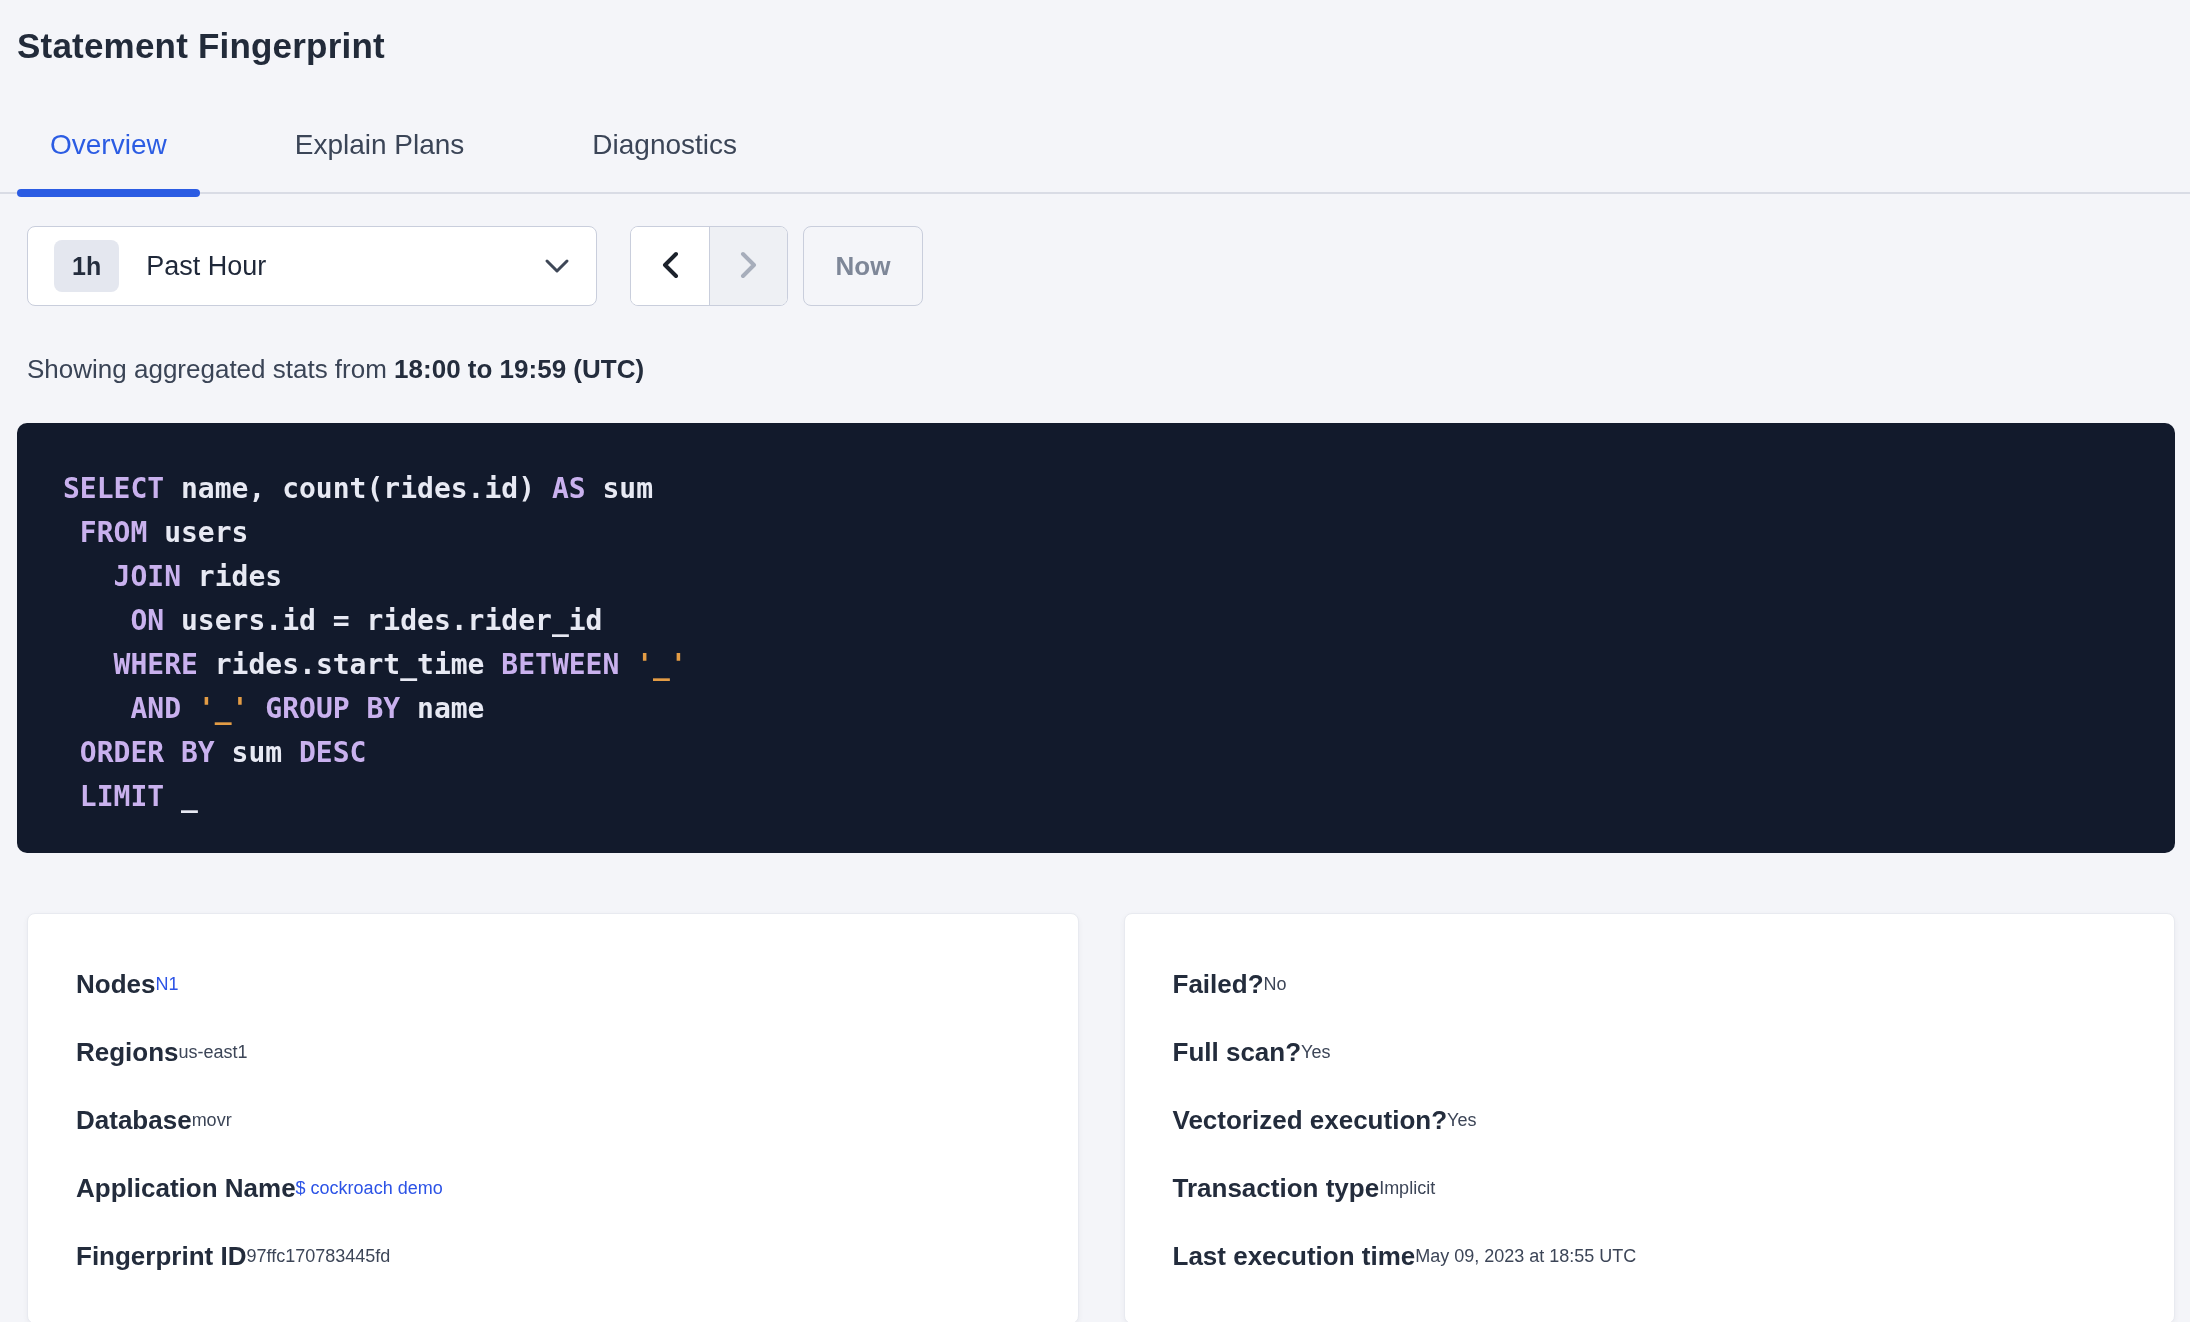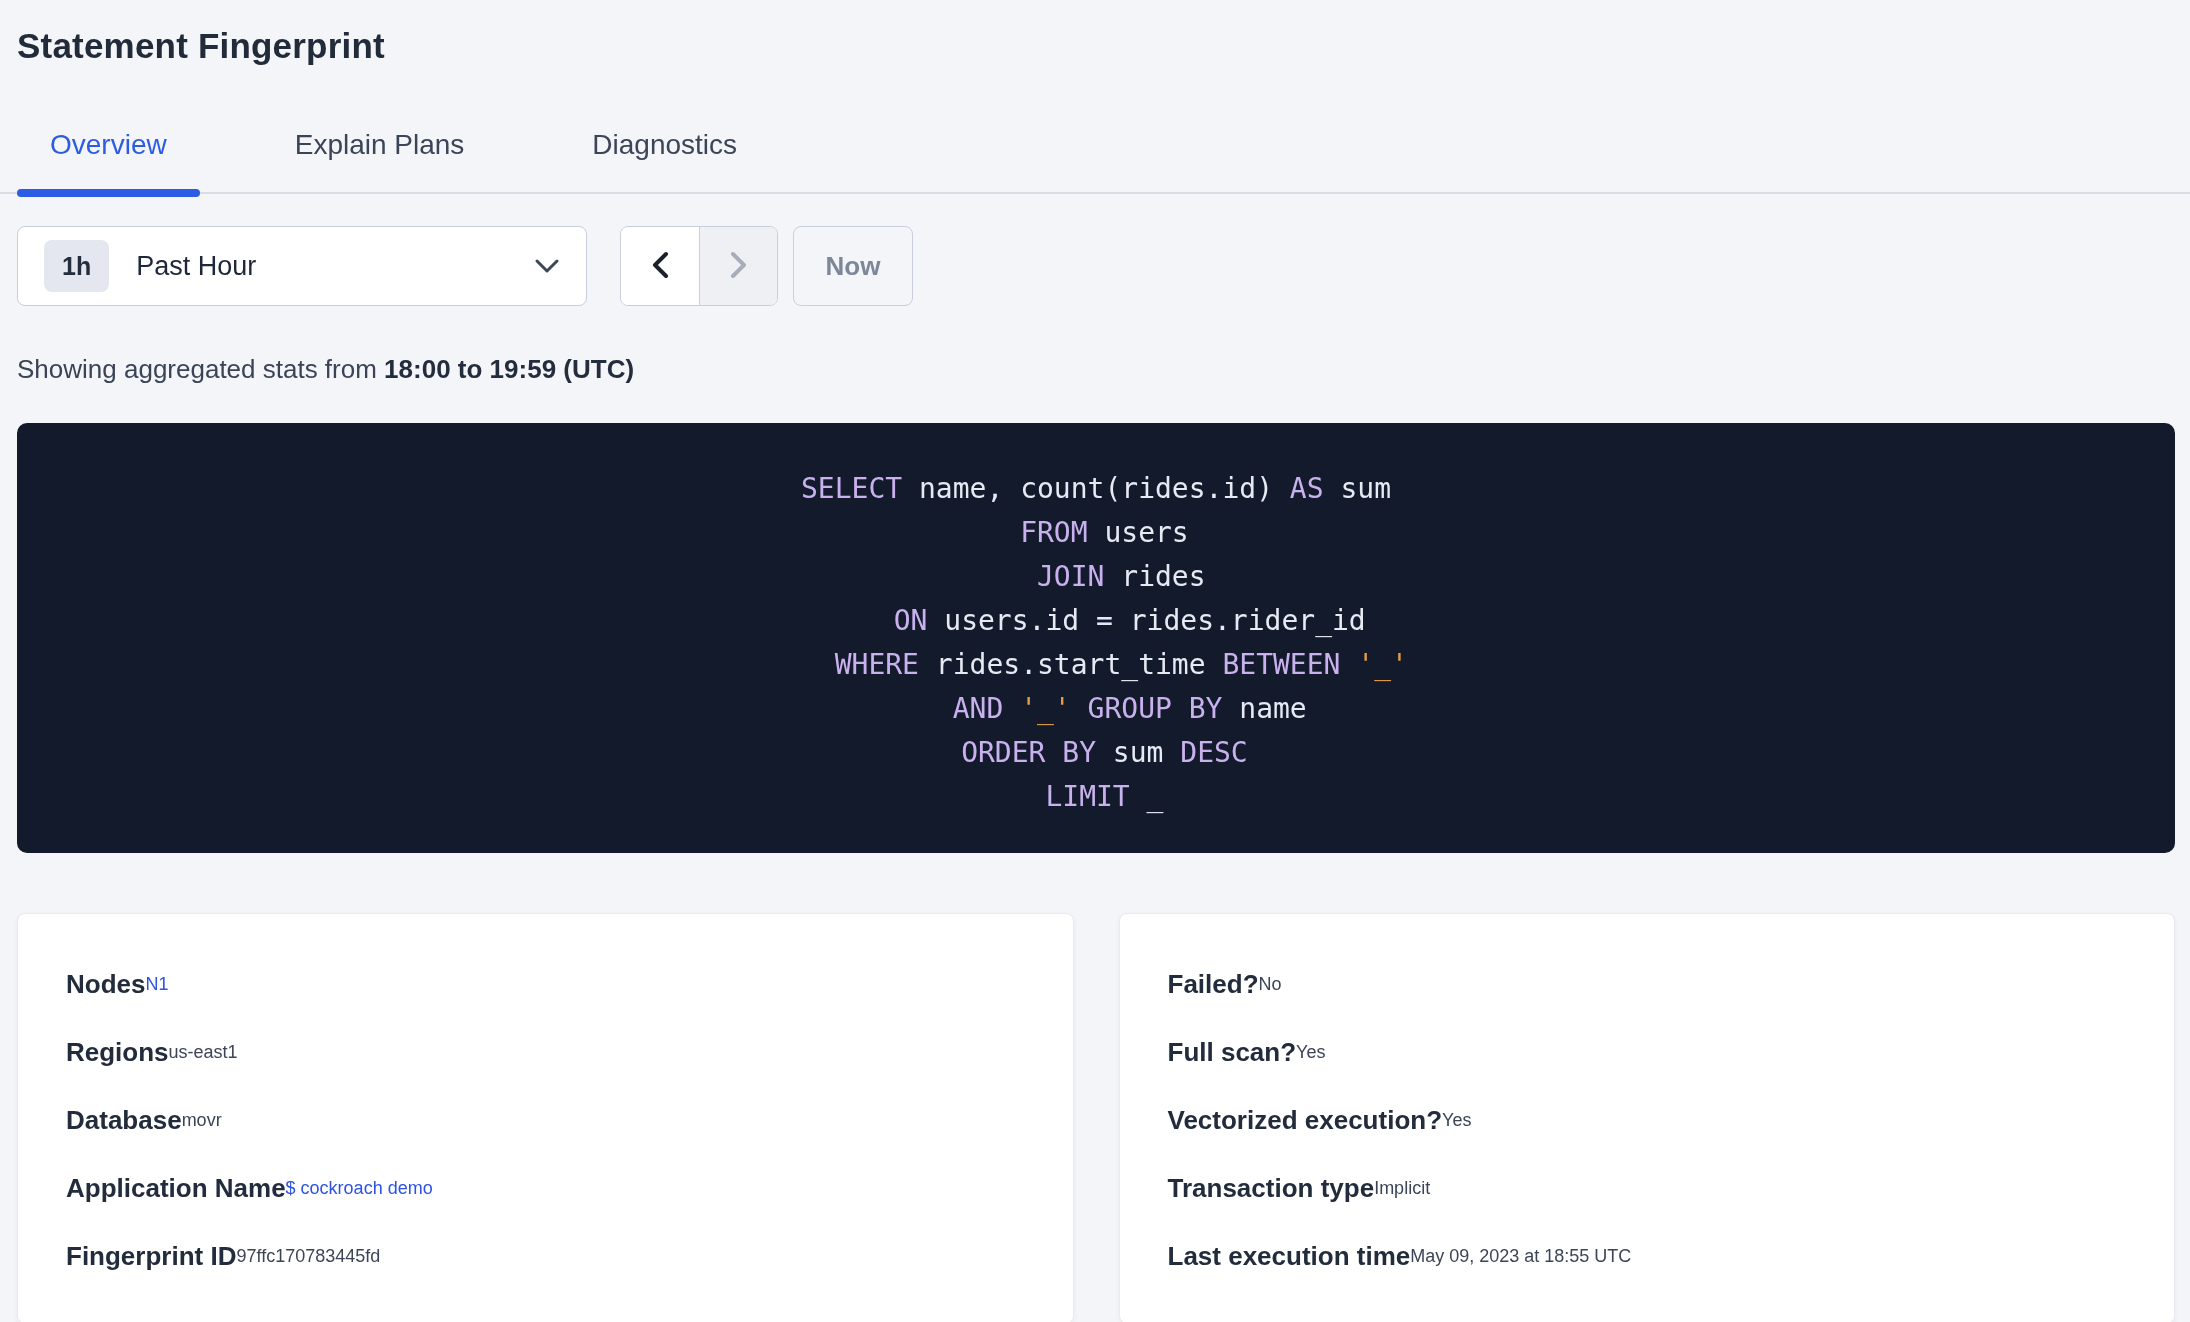--- a/index.html
+++ b/index.html
@@ -3,21 +3,21 @@
 <meta charset="utf-8">
 <style>
   * { margin: 0; padding: 0; box-sizing: border-box; }
   html, body { width: 2190px; height: 1322px; overflow: hidden; }
   body {
     background: #f4f5f9;
     font-family: "Liberation Sans", sans-serif;
     color: #232c3c;
   }
   .page { width: 100%; height: 100%; }
-  .pad { padding-left: 17px; padding-right: 15px; }
+  .pad { padding-left: 27px; padding-right: 15px; }
 
   
   h1.title {
     margin: 24px 17px 0;
     font-size: 35px;
     line-height: 44px;
     font-weight: 700;
     color: #222b3a;
     letter-spacing: 0.2px;
   }
@@ -114,26 +114,25 @@
   
   .sql {
     margin: 37px 17px 0;
     margin-right: 15px;
     background: var(--sqlbg);
     border-radius: 10px;
     padding: 44px 46px 40px;
     height: 430px;
     font-family: "DejaVu Sans Mono", monospace;
     font-size: 28px;
-    font-weight: 400;
+    font-weight: 700;
     line-height: 44px;
     color: var(--id);
     white-space: pre;
     overflow: hidden;
-    text-align: center;
   }
   .sql .k { color: var(--kw); }
   .sql .i { color: var(--id); }
   .sql .l { color: var(--lit); }
 
   
   .cards {
     margin-top: 60px;
     display: flex;
     gap: 45px;

